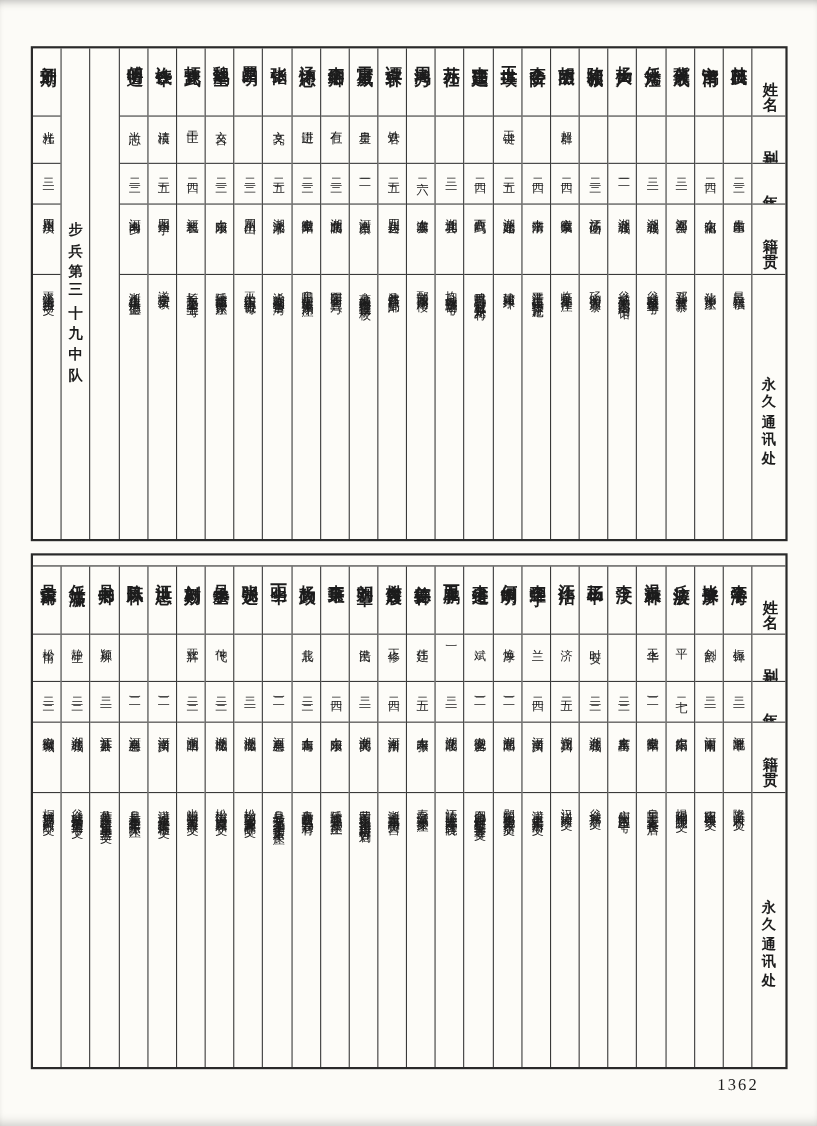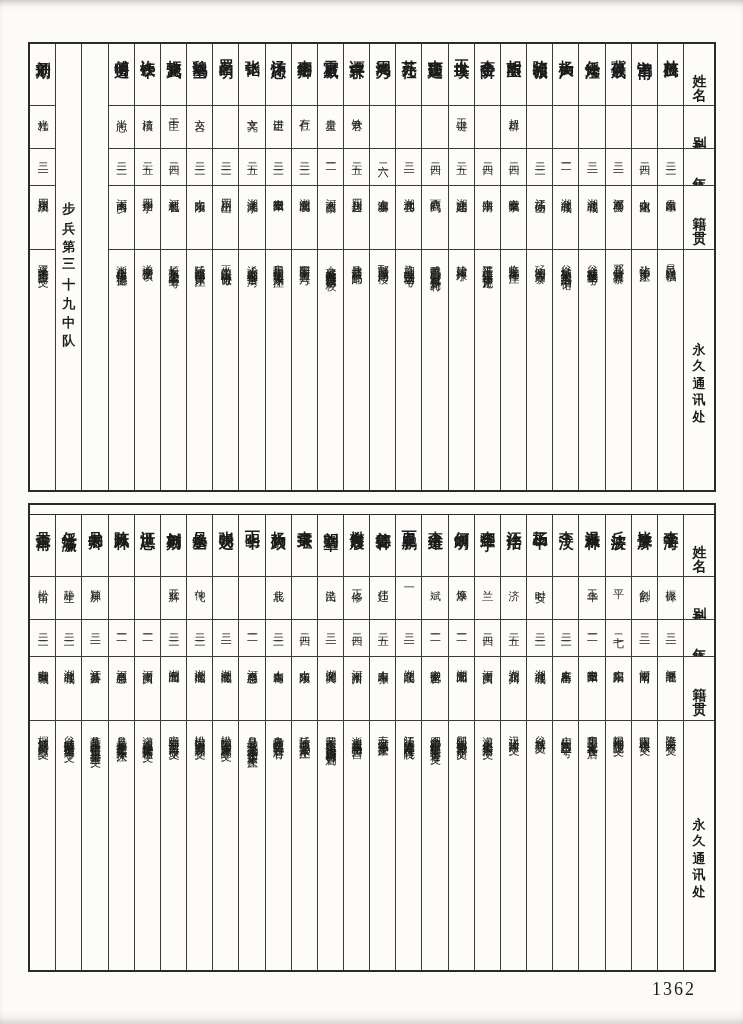--- a/index.html
+++ b/index.html
@@ -45,21 +45,21 @@
   
   .col.hdr .cell{justify-content:center;align-items:center;}
   .t-h2{font-size:14px;font-weight:bold;letter-spacing:14px;}
   .t-h2t{font-size:14px;font-weight:bold;letter-spacing:4px;}
   .t-h5{font-size:13px;font-weight:bold;letter-spacing:17px;}
   
   .col.unit .cell{flex:1;align-items:center;padding-top:0;}
   .t-unit{font-size:13px;font-weight:bold;letter-spacing:19px;}
   .page-num{
     position:absolute;left:652px;top:979px;
-    font-size:18px;letter-spacing:2px;
+    font-size:15px;letter-spacing:2px;
     font-family:"Liberation Serif","DejaVu Serif",serif;
   }
 </style>
 </head>
 <body>
 
 <div class="sheet">
 
   <div class="rtable" id="table-top">
     <div class="cols">

